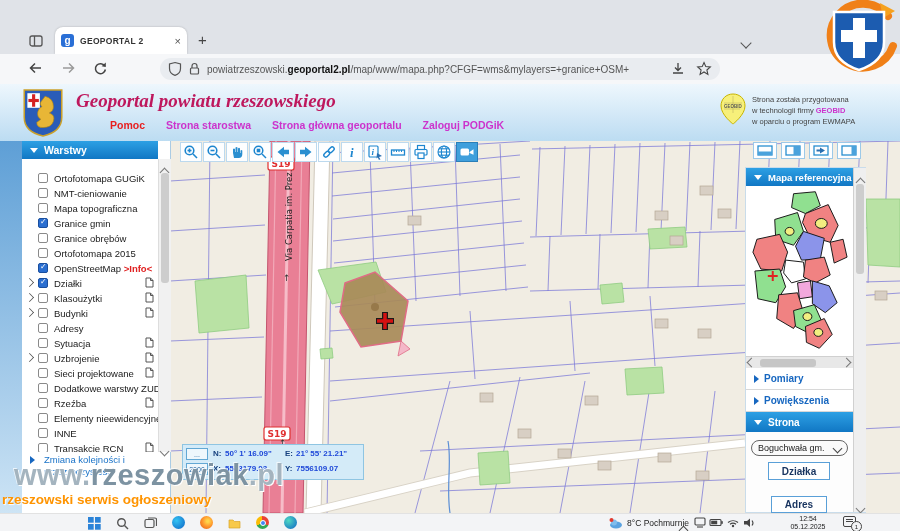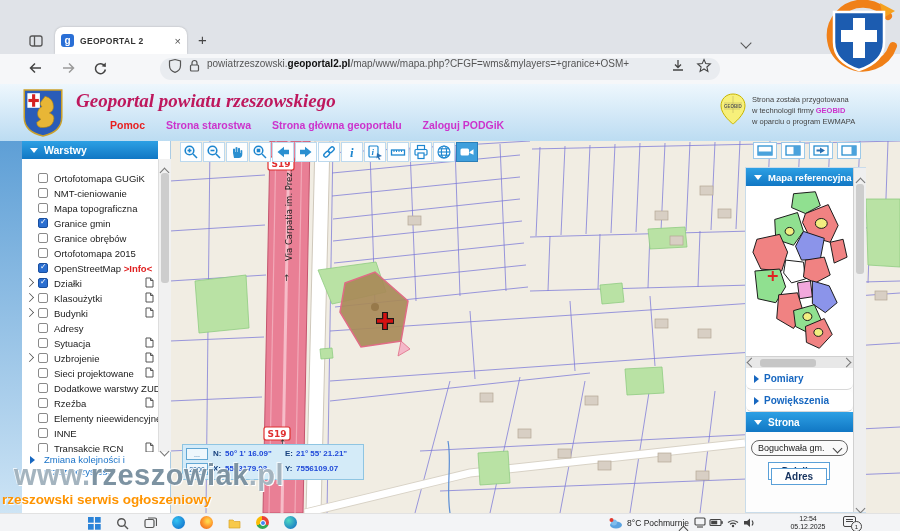--- a/index.html
+++ b/index.html
@@ -12,21 +12,21 @@
     box-shadow:0 0 2px rgba(0,0,0,.25);display:flex;align-items:center;padding:0 6px;box-sizing:border-box;}
   .tab .fav{width:13px;height:13px;border-radius:3px;background:#2a6fd6;color:#fff;font-size:10px;font-weight:bold;
     display:flex;align-items:center;justify-content:center;margin-right:6px;flex:none;}
   .tab .ttl{font-size:8.5px;font-weight:bold;color:#333;letter-spacing:.3px;flex:1;white-space:nowrap;overflow:hidden;}
   .tab .cls{font-size:11px;color:#555;margin-left:4px;}
   .newtab{left:198px;top:31px;font-size:15px;color:#444;}
   .tabchev{left:742px;top:33px;width:10px;height:10px;}
   .chev{display:inline-block;width:7px;height:7px;border-right:1.5px solid #555;border-bottom:1.5px solid #555;transform:rotate(45deg);}
   .toolbar{left:0;top:54px;width:900px;height:30px;background:#f6f7f9;border-bottom:1px solid #d6d9dd;}
   .navico{top:60px;}
-  .urlpill{left:160px;top:58px;width:560px;height:22px;background:#e9ecf0;border-radius:12px;display:flex;padding:0 8px;box-sizing:border-box;}
+  .urlpill{left:160px;top:58px;width:560px;height:22px;background:#e9ecf0;border-radius:12px;display:flex;align-items:center;padding:0 8px;box-sizing:border-box;}
   .urltext{font-size:10px;color:#555;white-space:nowrap;overflow:hidden;margin-left:6px;flex:1;}
   .urltext b{color:#111;}
   .loginbtn{left:762px;top:57px;height:22px;background:#fdfdfd;border:1px solid #c6c8cc;border-radius:4px;
     display:flex;align-items:center;padding:0 8px;font-size:9.5px;color:#222;}
   .logindot{width:5px;height:5px;border-radius:50%;background:#2a7fff;margin-left:3px;margin-top:-8px;}
   
   .siteheader{left:0;top:84px;width:900px;height:57px;background:linear-gradient(#eef7fd,#bcdcf2);}
   .gtitle{left:76px;top:90px;font-family:"Liberation Serif",serif;font-style:italic;font-weight:bold;
     font-size:19px;color:#be185d;}
   .gmenu{left:78px;top:119px;font-size:10.5px;font-weight:bold;}
@@ -70,21 +70,21 @@
   .rp-btns{left:753px;top:142px;display:flex;}
   .rp-btn{width:24px;height:17px;background:#fdfeff;border:1px solid #9cc9e8;margin-right:4px;
     display:flex;align-items:center;justify-content:center;box-sizing:border-box;}
   .rpanel{left:745px;top:167px;width:121px;height:346px;background:#fdfdfd;border:1px solid #c9dcea;box-sizing:border-box;}
   .rp-head{left:0;top:0;width:107px;height:18px;}
   .rp-scroll{left:107px;top:0;width:13px;height:344px;background:#efefef;border-left:1px solid #d0d0d0;box-sizing:border-box;}
   .refmap{left:0;top:18px;width:107px;height:170px;background:#fff;}
   .hscroll{left:0;top:188px;width:107px;height:12px;background:#e8e8e8;border-top:1px solid #d0d0d0;box-sizing:border-box;}
   .hthumb{left:14px;top:2px;width:56px;height:8px;background:#c6c6c6;border-radius:3px;}
   .sect{left:0;width:107px;height:22px;background:#fff;border-bottom:1px solid #d8d8d8;
-    display:flex;align-items:center;padding-left:8px;box-sizing:border-box;font-size:10px;font-weight:bold;color:#1767c0;border-radius:6px;}
+    display:flex;align-items:center;padding-left:8px;box-sizing:border-box;font-size:10px;font-weight:bold;color:#1767c0;}
   .szukajbar{left:0;top:244px;width:107px;height:20px;}
   .gselect{left:5px;top:272px;width:97px;height:16px;background:#fafafa;border:1px solid #666;border-radius:8px;
     font-size:9px;color:#222;display:flex;align-items:center;padding:0 6px;box-sizing:border-box;}
   .rbtn{background:#fff;border:1px solid #5aa0d8;color:#17335f;font-size:10px;font-weight:bold;
     display:flex;align-items:center;justify-content:center;box-sizing:border-box;}
   
   .wm1{left:14px;top:459px;font-size:29px;font-weight:bold;letter-spacing:.5px;color:#7d93a2;
     text-shadow:1px 1px 0 #fff,-1px -1px 0 rgba(255,255,255,.7);z-index:50;}
   .wm1 .lt{color:#a4b4bf;}
   .wm2{left:2px;top:492px;font-size:13.5px;font-weight:bold;color:#ff9400;text-shadow:1px 1px 1px #fff;z-index:50;}
@@ -553,21 +553,21 @@
     </div>
     <div class="abs bluebar szukajbar">
       <span class="tri-down"></span>
       <span style="font-size:10px">Strona</span>
     </div>
     <div class="abs gselect">
       <span style="flex:1;white-space:nowrap;overflow:hidden">Boguchwała gm.</span>
       <span class="chev-dn" style="border-color:#444"></span>
     </div>
     <div class="abs rbtn" style="left:22px;top:294px;width:62px;height:18px">Działka</div>
-    <div class="abs rbtn" style="left:25px;top:300px;width:56px;height:17px">Adres</div>
+    <div class="abs rbtn" style="left:25px;top:328px;width:56px;height:17px">Adres</div>
     <div class="abs rp-scroll">
       <span class="abs" style="left:3px;top:4px"><span class="chev-up"></span></span>
       <span class="abs sthumb" style="left:2px;top:16px;height:90px"></span>
       <span class="abs" style="left:3px;top:330px"><span class="chev-dn"></span></span>
     </div>
   </div>
 
   <div class="abs wm1"><span class="lt">www.</span><span>rzeszowiak</span><span class="lt">.pl</span></div>
   <div class="abs wm2">rzeszowski serwis ogłoszeniowy</div>
   <svg class="abs rzlogo" width="78" height="76" viewBox="0 0 78 76">

